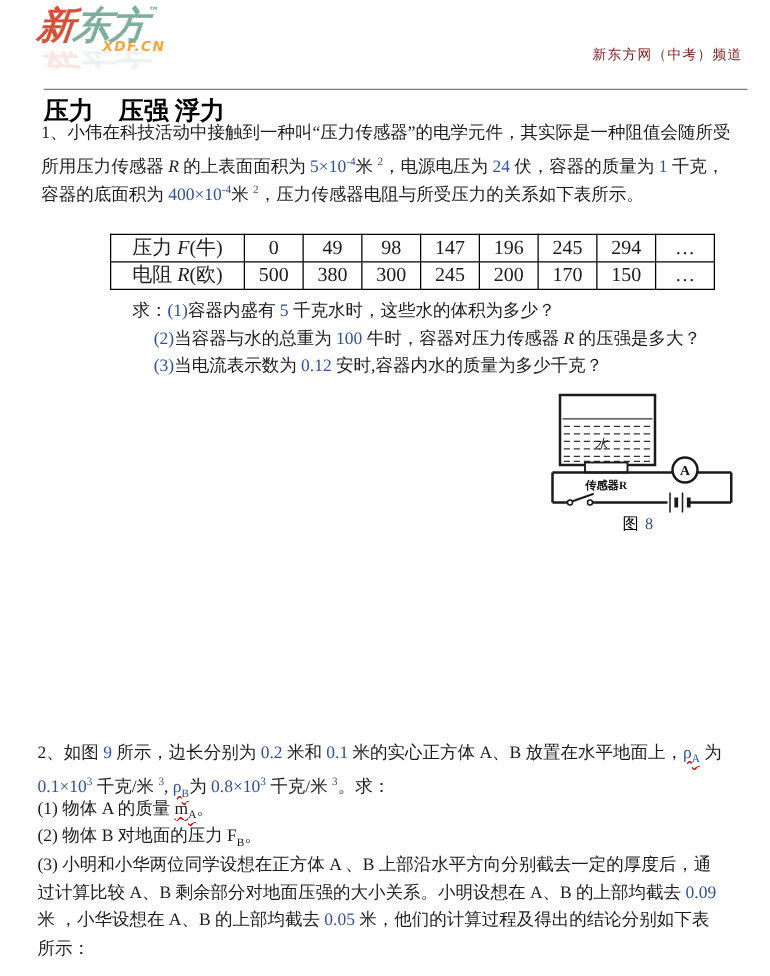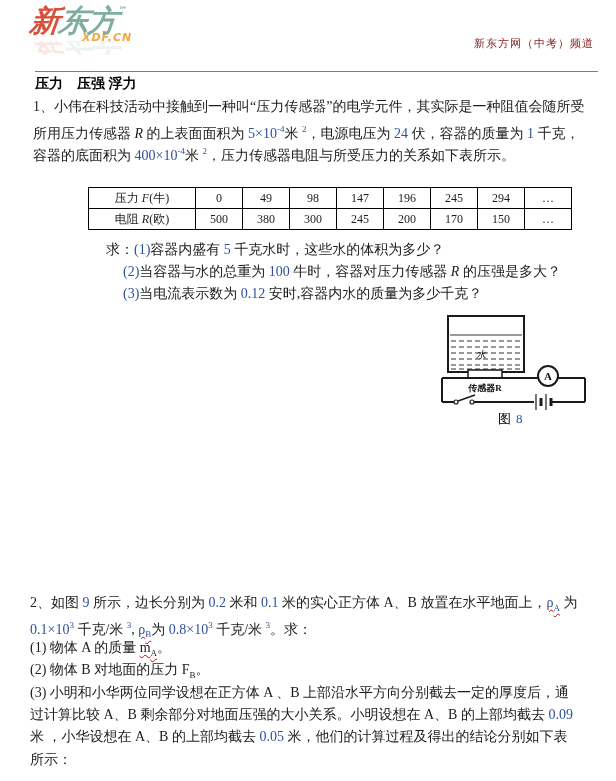--- a/index.html
+++ b/index.html
@@ -16,38 +16,38 @@
   .logo-sub{font-family:"DejaVu Sans",sans-serif;font-weight:bold;font-size:11px;
             color:#f5a63c;letter-spacing:1px;margin:-4px 0 0 52px;font-style:italic;}
   .logo-reflect{transform:scaleY(-1) skewX(-6deg);opacity:.14;margin-top:-2px;
                 font-family:"DejaVu Sans",sans-serif;font-weight:bold;font-style:italic;
                 font-size:30px;letter-spacing:-1px;height:14px;overflow:hidden;filter:blur(.5px);}
   .channel{position:absolute;top:36px;right:22px;font-size:11px;letter-spacing:1px;
            color:#7f1d1d;font-family:"DejaVu Sans",sans-serif;}
   .rule{position:absolute;top:71px;left:35px;width:563px;border-top:1px solid #7d7d7d;}
 
   
-  .doc-title{position:absolute;left:35px;top:75px;font-size:14px;font-weight:bold;color:#000;}
+  .doc-title{position:absolute;left:35px;top:75px;font-size:20px;font-weight:bold;color:#000;}
   .block{position:absolute;font-size:14px;}
   .line{white-space:nowrap;height:22px;line-height:22px;}
   .f-b{color:#30509c;}
   .f-sup{vertical-align:super;font-size:9px;}
   .f-sub{vertical-align:sub;font-size:9px;}
   .f-i{font-style:italic;}
   .f-sq{text-decoration:underline wavy #d00000 1px;text-underline-offset:2px;}
   #p1{left:33px;top:96px;}
   #ask{left:58px;top:239px;margin-left:48px;}
   #ask .line{height:22px;}
   #ask .indent{padding-left:17px;}
   #p2{left:30px;top:592px;}
   #p2 .line{height:22.4px;line-height:22.4px;}
 
   
   .qtable{position:absolute;left:88px;top:187px;border-collapse:collapse;}
-  .qtable td{border:1px solid #000;font-size:12px;text-align:center;height:20px;padding:0 2px;}
+  .qtable td{border:1px solid #000;font-size:16px;text-align:center;height:20px;padding:0 2px;}
   .qtable td.lbl{width:102px;}
   .qtable td.val{width:42px;}
 
   
   .fig{position:absolute;left:438px;top:310px;width:156px;height:120px;}
   .fig svg{display:block;}
 </style>
 </head>
 <body>
 

